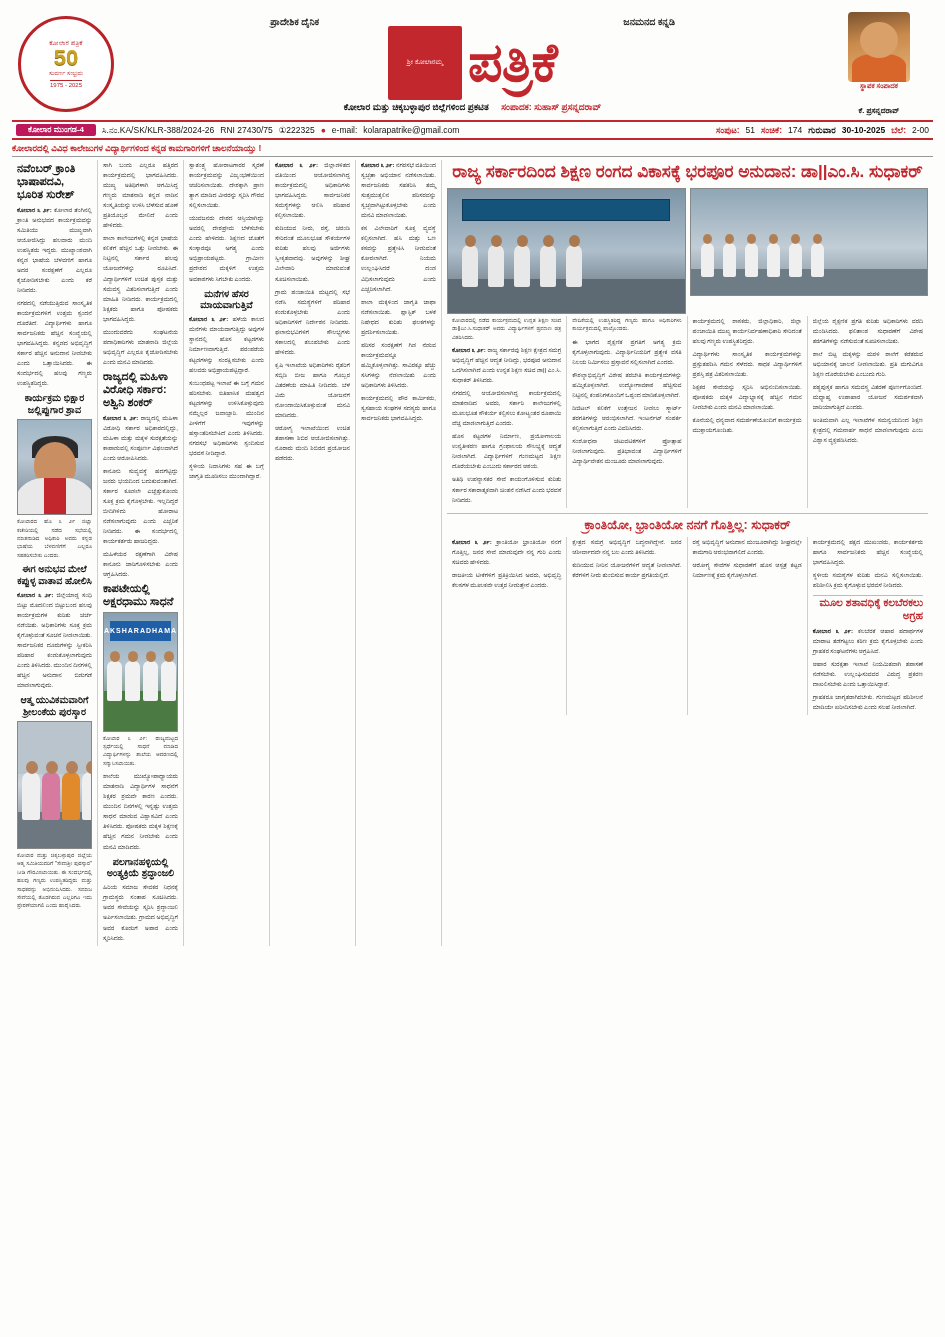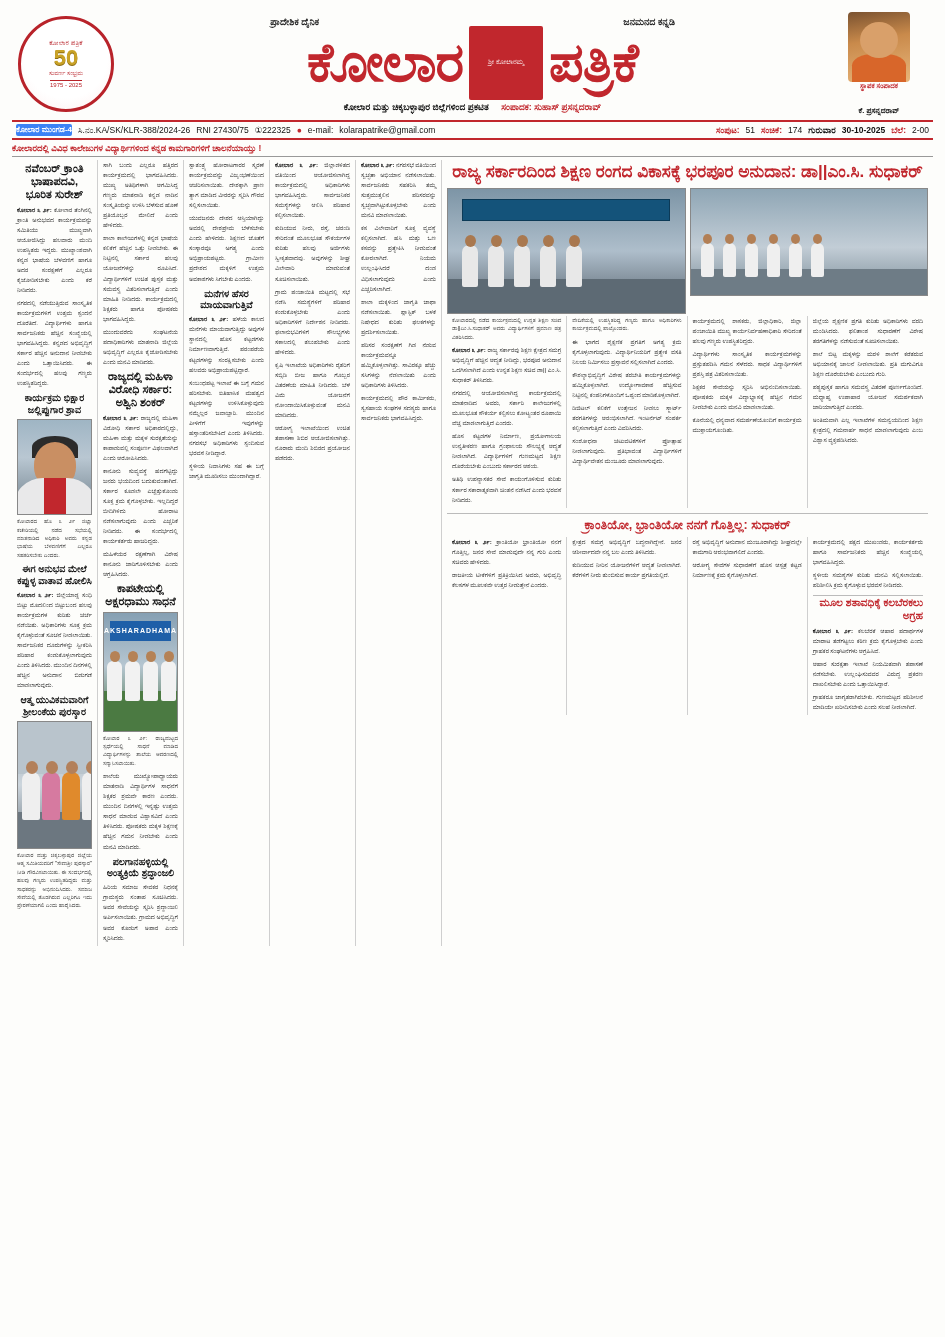--- a/index.html
+++ b/index.html
@@ -92,21 +92,21 @@
     border-top: 2px solid #c1272d;
     border-bottom: 2px solid #c1272d;
     display:flex; align-items:center; gap:6px;
     padding: 2px 4px;
     font-size: 8.5px;
     color:#111;
     white-space: nowrap;
     overflow: hidden;
   }
   .infobar .chip {
-    background:#3b82f6; color:#fff; padding:1px 0; font-weight:700; border-radius:2px;
+    background:#be185d; color:#fff; padding:1px 12px; font-weight:700; border-radius:2px;
     font-size:8px;
   }
   .infobar .sep { color:#c1272d; font-weight:700; }
   .infobar .mail { color:#111; }
   .infobar .dt { font-weight:700; }
   .infobar .red { color:#c1272d; font-weight:700; }
   .infobar .spacer { flex:1 1 auto; }
 
   
   .banner {
@@ -124,21 +124,21 @@
   }
   .col {
     padding: 0 5px;
     border-right: 1px solid #cfcfcf;
   }
   .col:last-child { border-right: none; }
   .col-wide { padding: 0 5px; }
 
   h2.head {
     font-size: 11px; font-weight: 800; color:#111; margin: 2px 0 3px 0;
-    line-height:1.2; text-align:center;
+    line-height:1.2; 
   }
   h3.shead {
     font-size: 9.5px; font-weight:800; color:#111; text-align:center;
     margin: 4px 0 3px 0; line-height:1.25;
   }
   p.body {
     font-size: 6.2px;
     line-height: 1.62;
     text-align: justify;
     margin: 0 0 3px 0;
@@ -266,21 +266,20 @@
       <div class="ring-bot">ಸುವರ್ಣ ಸಂಭ್ರಮ</div>
       <div class="yrs">1975 - 2025</div>
     </div>
 
     <div class="mh-center">
       <div class="mh-toprow">
         <span>ಪ್ರಾದೇಶಿಕ ದೈನಿಕ</span>
         <span>ಜನಮನದ ಕನ್ನಡಿ</span>
       </div>
       <div class="mh-titlewrap">
-        <div class="mh-title kn">ಕೋಲಾರ</div>
         <div class="mh-emblem">ಶ್ರೀ ಕೋಲಾರಮ್ಮ</div>
         <div class="mh-title kn">ಪತ್ರಿಕೆ</div>
       </div>
       <div class="mh-sub">
         <span>ಕೋಲಾರ ಮತ್ತು ಚಿಕ್ಕಬಳ್ಳಾಪುರ ಜಿಲ್ಲೆಗಳಿಂದ ಪ್ರಕಟಿತ</span>
         &nbsp;&nbsp;&nbsp;
         <span class="red">ಸಂಪಾದಕ:</span>
         <span class="red">ಸುಹಾಸ್ ಪ್ರಸನ್ನದರಾವ್</span>
       </div>
     </div>

